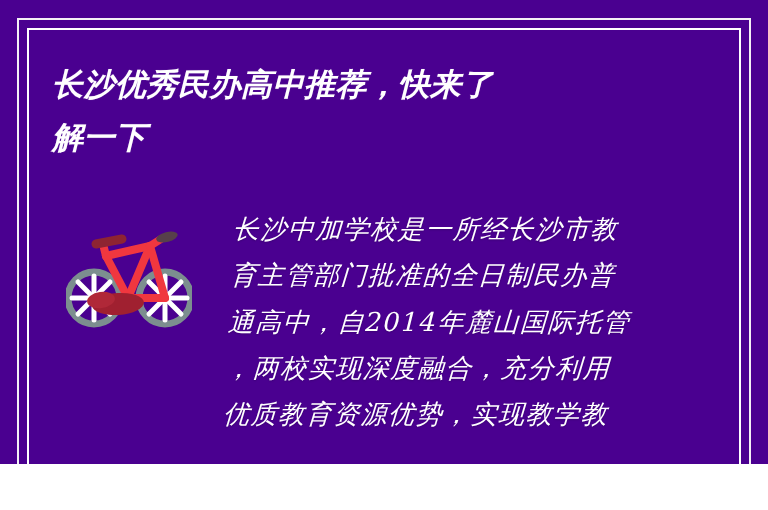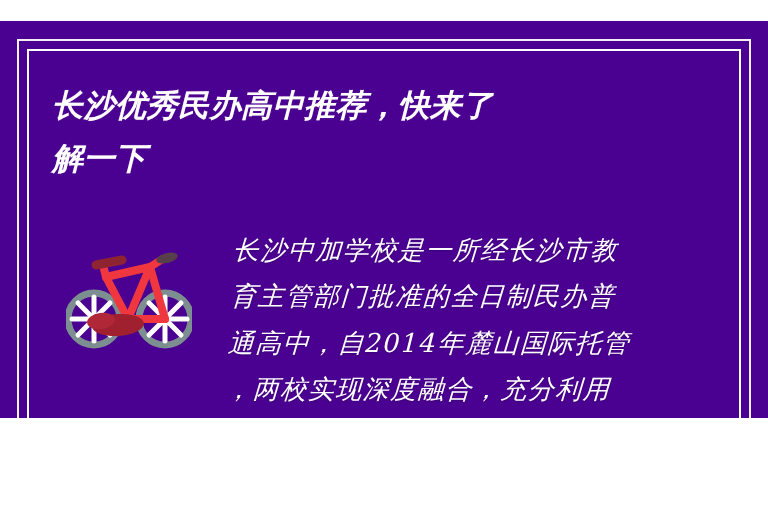--- a/index.html
+++ b/index.html
@@ -9,24 +9,23 @@
   body {
     width: 768px;
     height: 510px;
     overflow: hidden;
     font-family: "Liberation Sans", "DejaVu Sans", sans-serif;
   }
 
   #poster {
     position: relative;
     width: 768px;
-    height: 397px;
+    height: 464px;
     background: #4A0090;
     overflow: hidden;
-    margin-top: 21px;
   }
 
   
   .frame-outer {
     position: absolute;
     left: 17px;
     top: 18px;
     width: 734px;
     height: 473px;
     border: 2px solid #F4F0F6;

